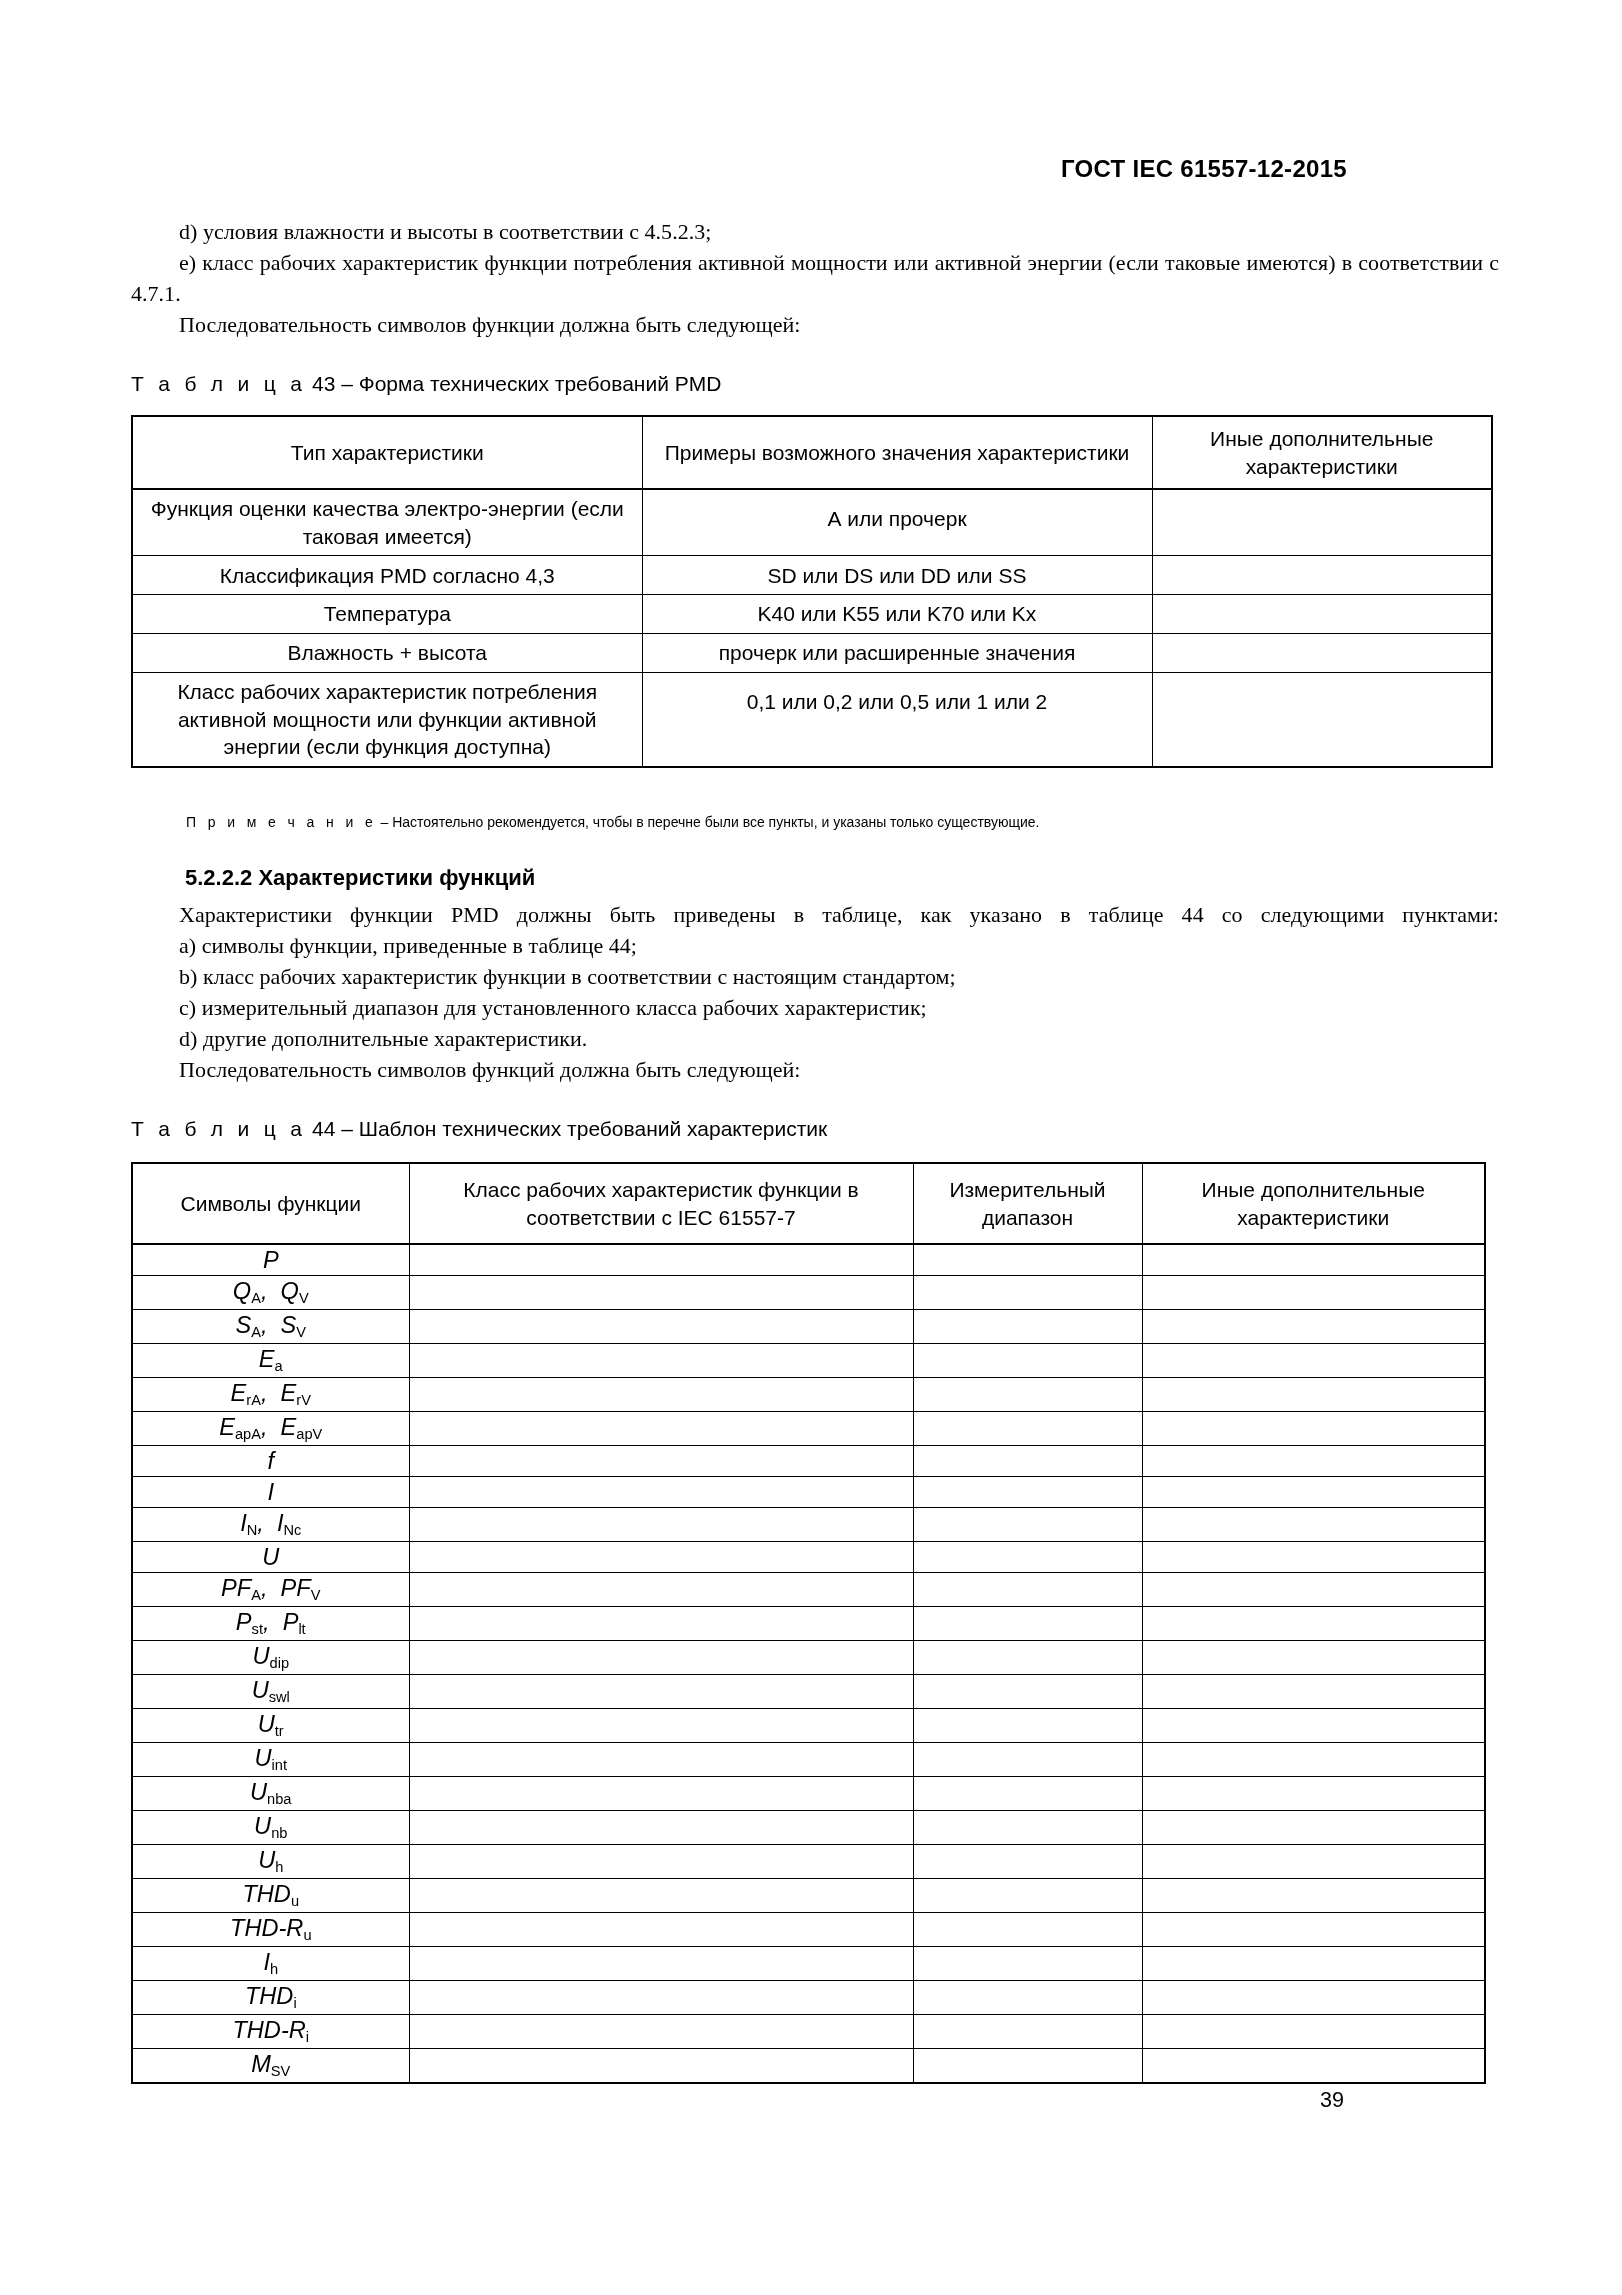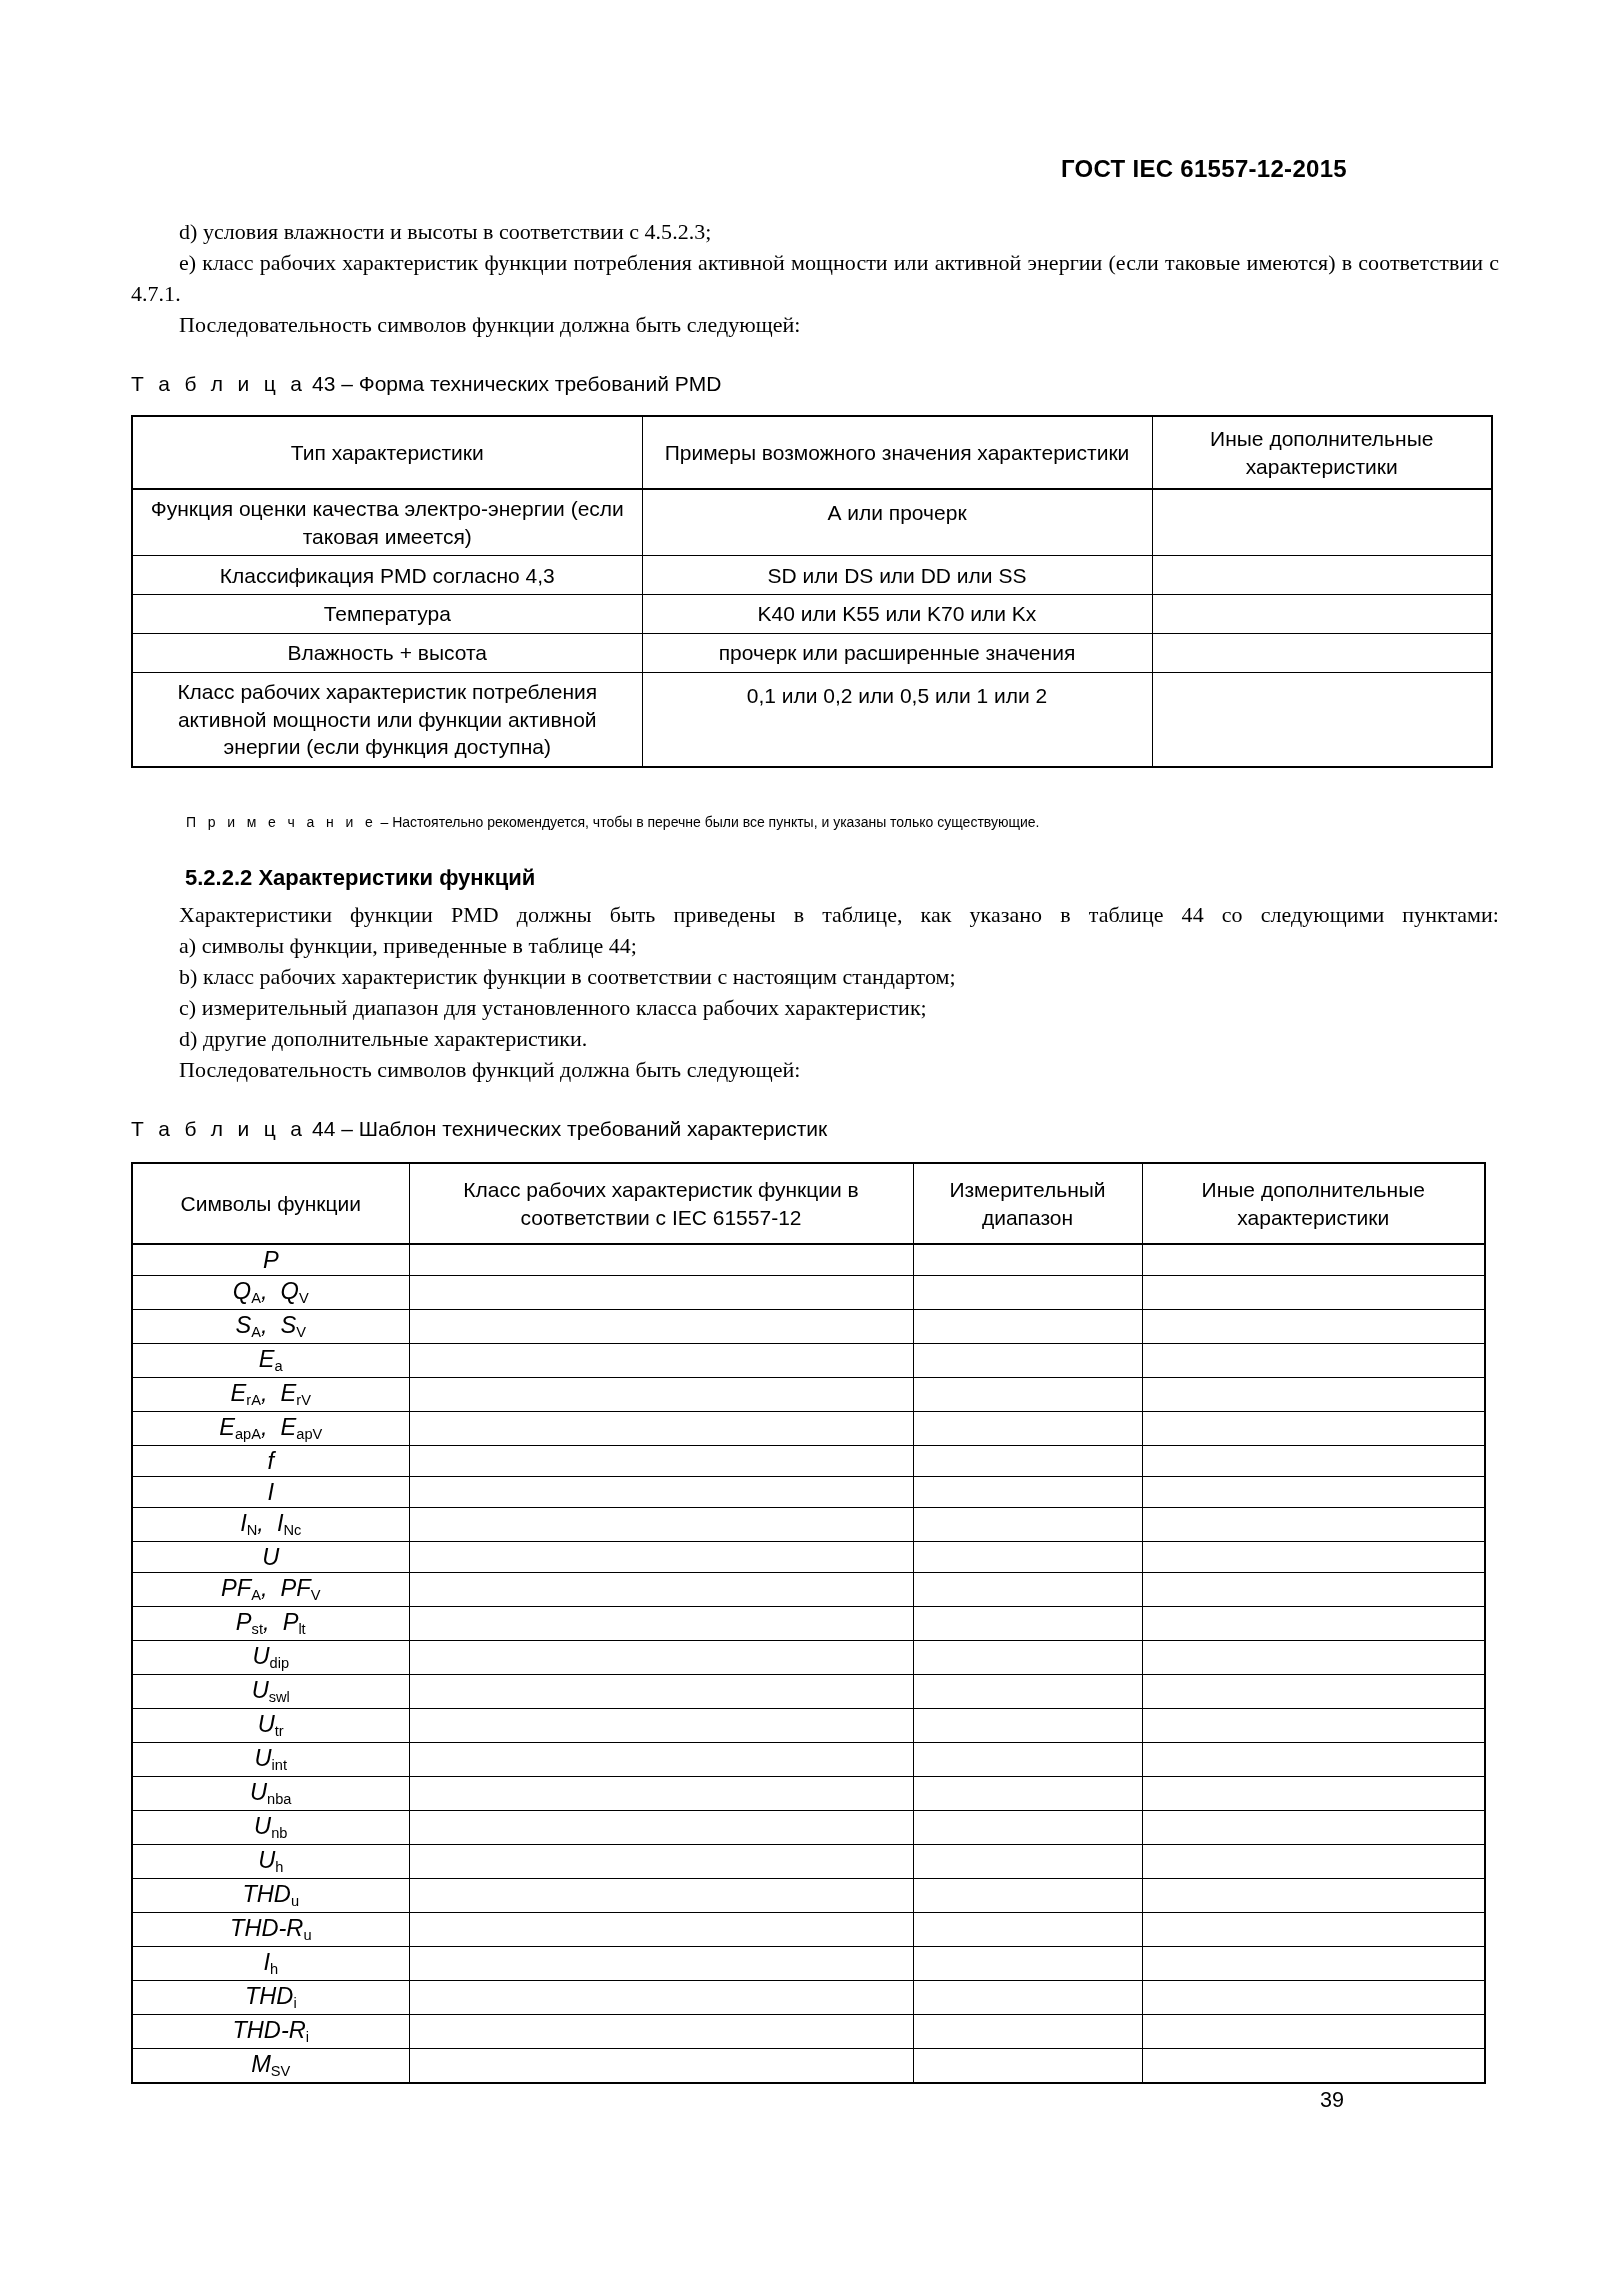--- a/index.html
+++ b/index.html
@@ -99,21 +99,21 @@
     border: 2.6px solid #000;
   }
 
   
   #table-43 { width: 1361px; }
   #table-43 col.c1 { width: 510px; }
   #table-43 col.c2 { width: 510px; }
   #table-43 col.c3 { width: 340px; }
   #table-43 thead th { height: 71px; }
   #table-43 td.lbl { padding: 5.2px 6.5px; }
-  #table-43 td.val { vertical-align: top; padding-top: 9px; }
+  #table-43 td.val { vertical-align: top; padding-top: 15px; }
 
   
   #table-44 { width: 1353px; }
   #table-44 col.c1 { width: 277px; }
   #table-44 col.c2 { width: 504px; }
   #table-44 col.c3 { width: 229px; }
   #table-44 col.c4 { width: 343px; }
   #table-44 thead th { height: 79px; }
   #table-44 tbody td { height: 30px; line-height: 30px; padding: 0 3.9px; }
   #table-44 tbody td.sym {
@@ -259,21 +259,21 @@
     <table id="table-44" class="doc-table">
       <colgroup>
           <col class="c1">
           <col class="c2">
           <col class="c3">
           <col class="c4">
         </colgroup>
       <thead>
         <tr>
           <th>Символы функции</th>
-          <th>Класс рабочих характеристик функции в соответствии с IEC 61557-12</th>
+          <th>Класс рабочих характеристик функции в соответствии с IEC 61557-7</th>
           <th>Измерительный диапазон</th>
           <th>Иные дополнительные характеристики</th>
         </tr>
       </thead>
       <tbody id="table-44-body">
 
       <tr>
             <td class="sym"><i>P</i></td>
             <td>&nbsp;</td>
             <td>&nbsp;</td>

